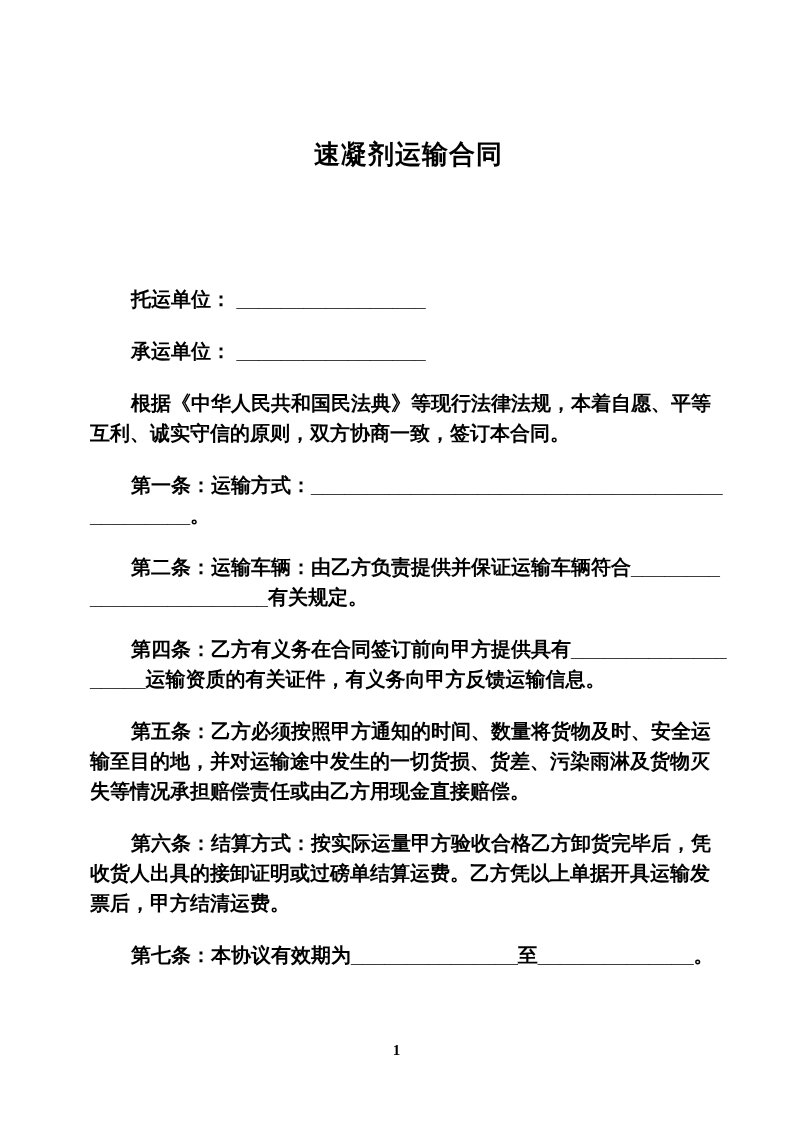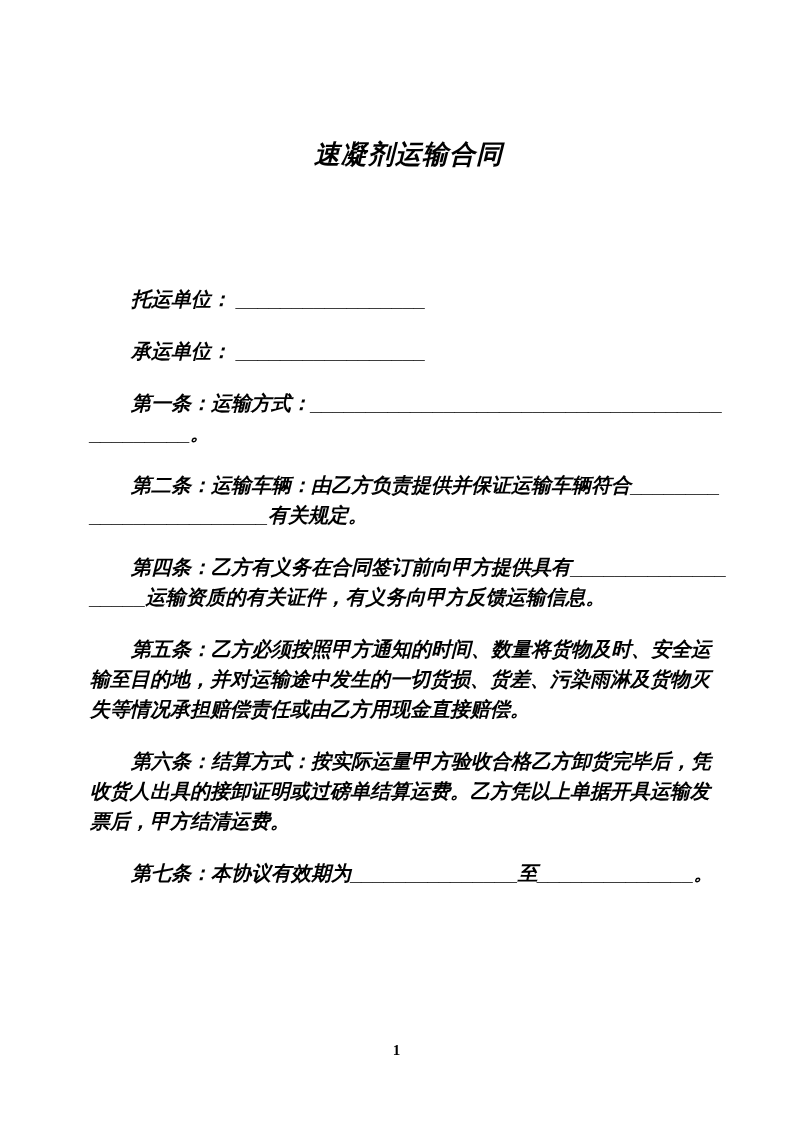--- a/index.html
+++ b/index.html
@@ -11,21 +11,20 @@
     position: relative;
     width: 793px;
     height: 1122px;
     background: #ffffff;
     overflow: hidden;
     font-family: "Liberation Sans", sans-serif;
     color: #000000;
   }
   .content {
     padding: 0 66px 0 90px; 
-    font-style: italic;
   }
   .doc-title {
     margin: 136px 0 112px 0;
     font-size: 26px;
     line-height: 36px;
     font-weight: 700;
     text-align: center;
     letter-spacing: 1px;
   }
   .para {
@@ -54,20 +53,21 @@
 
 <div class="page">
   <div class="content">
 
     <h1 class="doc-title">速凝剂运输合同</h1>
 
     <p class="para">托运单位： _________________</p>
 
     <p class="para">承运单位： _________________</p>
 
+    <p class="para">根据《中华人民共和国民法典》等现行法律法规，本着自愿、平等互利、诚实守信的原则，双方协商一致，签订本合同。</p>
 
     <p class="para">第一条：运输方式：______________________________________________。</p>
 
     <p class="para">第二条：运输车辆：由乙方负责提供并保证运输车辆符合________________________有关规定。</p>
 
 
     <p class="para">第四条：乙方有义务在合同签订前向甲方提供具有___________________运输资质的有关证件，有义务向甲方反馈运输信息。</p>
 
     <p class="para">第五条：乙方必须按照甲方通知的时间、数量将货物及时、安全运输至目的地，并对运输途中发生的一切货损、货差、污染雨淋及货物灭失等情况承担赔偿责任或由乙方用现金直接赔偿。</p>
 

